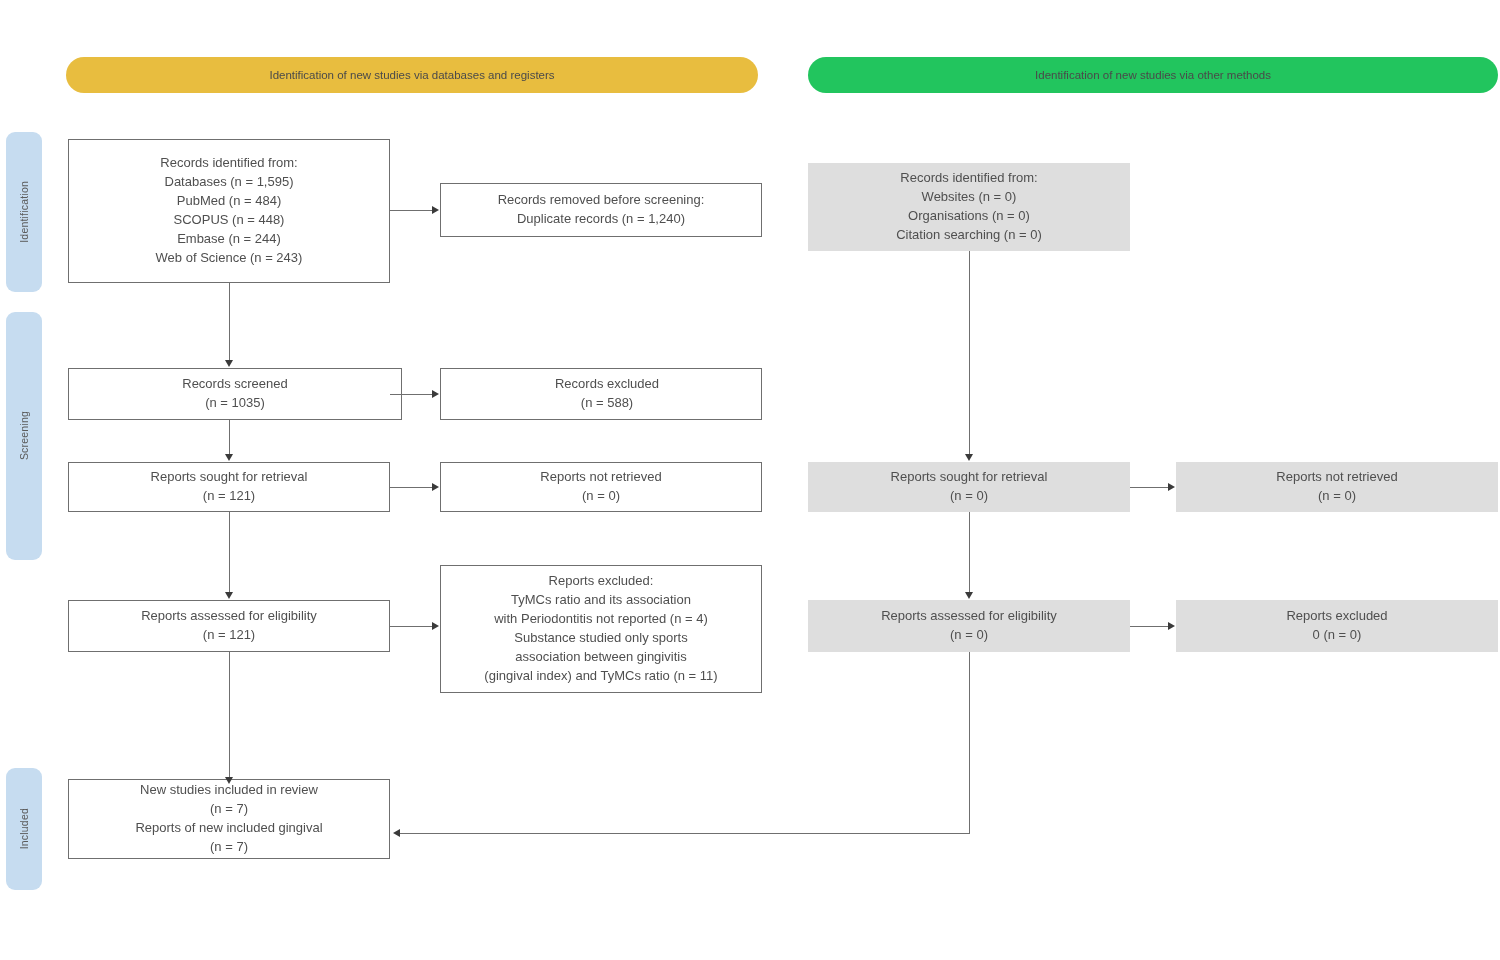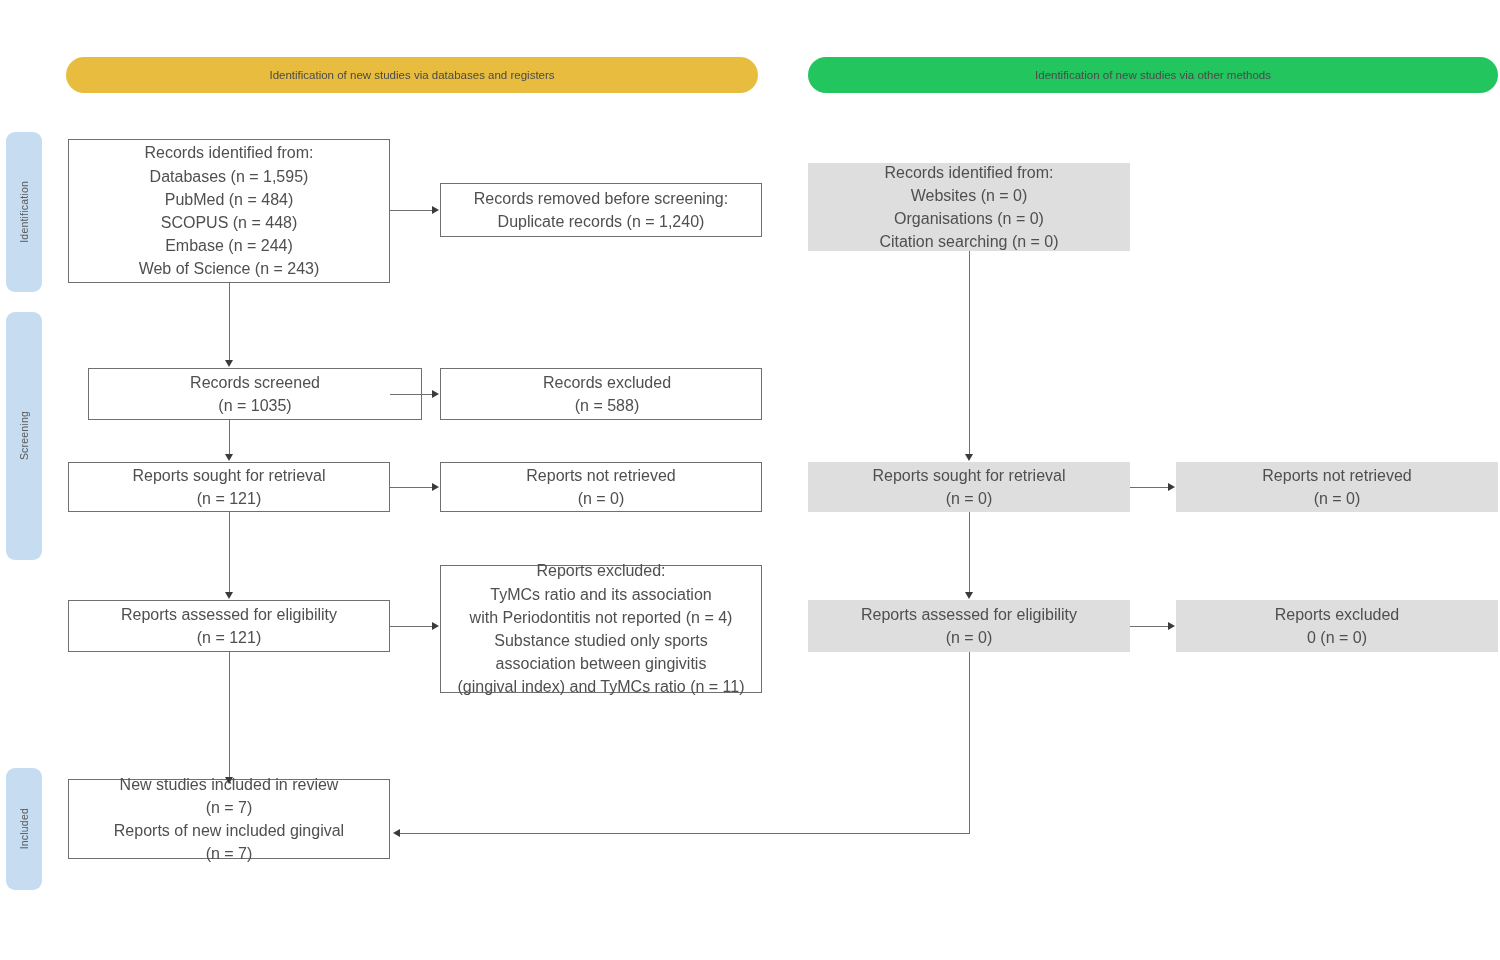--- a/index.html
+++ b/index.html
@@ -64,40 +64,40 @@
 
   
   .box {
     position: absolute;
     box-sizing: border-box;
     display: flex;
     flex-direction: column;
     align-items: center;
     justify-content: center;
     text-align: center;
-    font-size: 16px;
+    font-size: 13px;
     line-height: 1.45;
     color: #4f4f4f;
     padding: 4px 8px;
   }
   .box.white {
     background: #ffffff;
     border: 1px solid #6f6f6f;
   }
   .box.grey {
     background: #dedede;
     border: none;
   }
   .box .ln { display: block; white-space: nowrap; }
   .box .ln.wrap { white-space: normal; }
 
   
   #box-identified      { left: 68px;  top: 139px; width: 322px; height: 144px; }
   #box-duplicates      { left: 440px; top: 183px; width: 322px; height: 54px; }
-  #box-screened        { left: 68px;  top: 368px; width: 334px; height: 52px; margin-left: 20px; }
+  #box-screened        { left: 68px;  top: 368px; width: 334px; height: 52px; }
   #box-rec-excluded    { left: 440px; top: 368px; width: 322px; height: 52px; padding-left: 20px; }
   #box-sought          { left: 68px;  top: 462px; width: 322px; height: 50px; }
   #box-not-retrieved   { left: 440px; top: 462px; width: 322px; height: 50px; }
   #box-eligibility     { left: 68px;  top: 600px; width: 322px; height: 52px; }
   #box-rep-excluded    { left: 440px; top: 565px; width: 322px; height: 128px; }
   #box-included        { left: 68px;  top: 779px; width: 322px; height: 80px; }
 
   
   #box-other-identified { left: 808px;  top: 163px; width: 322px; height: 88px; }
   #box-other-sought     { left: 808px;  top: 462px; width: 322px; height: 50px; }

